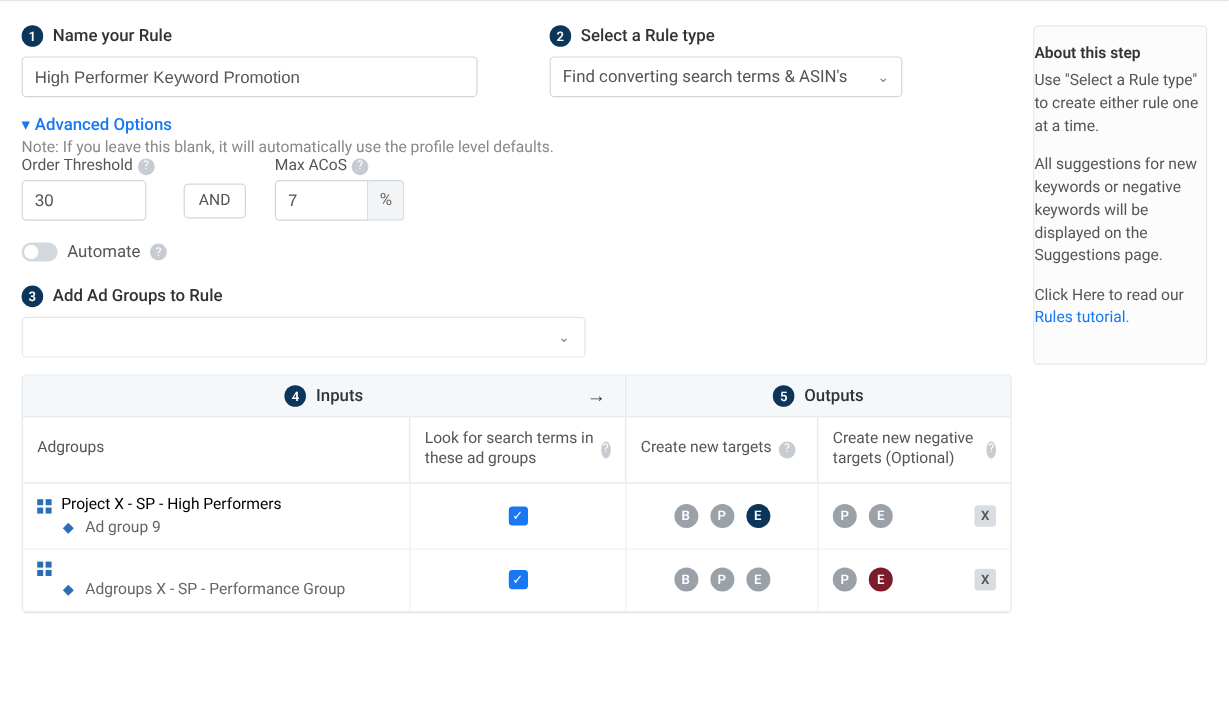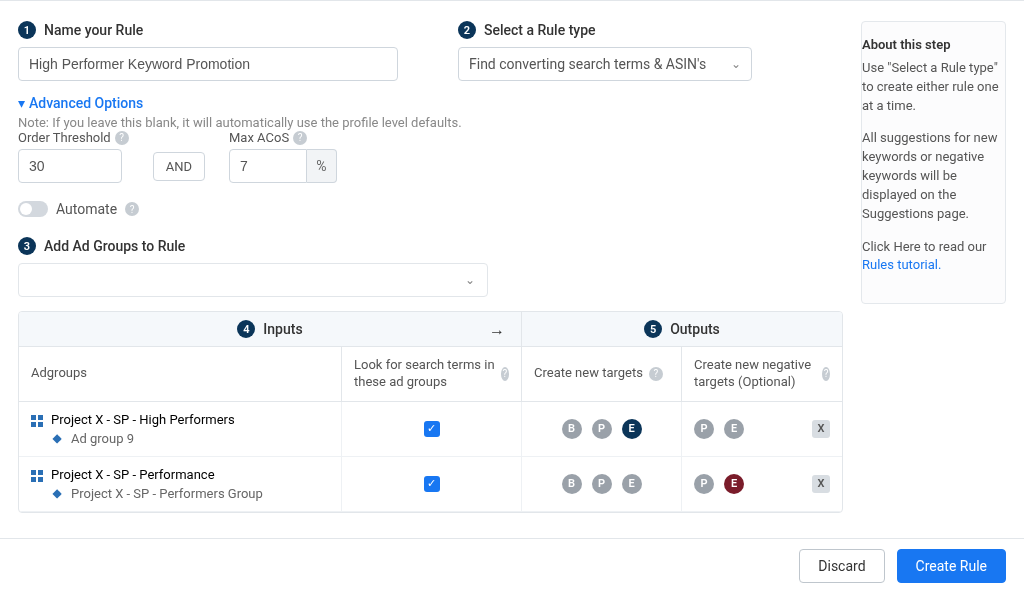--- a/index.html
+++ b/index.html
@@ -315,25 +315,24 @@
             <span class="pill">E</span>
             <span class="xbtn">X</span>
           </div>
         </div>
 
         <div class="trow">
           <div class="c">
             <div class="ag-name">
               <div class="ln">
                   <span class="grid-icon"></span>
-                  <span>Project X - SP - Performance</span>
                 </div>
               <div class="sub">
                   <span class="layer-icon">◆</span>
-                  <span>Project X - SP - Performers Group</span>
+                  <span>Adgroups X - SP - Performance Group</span>
                 </div>
             </div>
           </div>
           <div class="c center">
             <span class="chk">✓</span>
           </div>
           <div class="c center">
             <span class="pill">B</span>
             <span class="pill">P</span>
             <span class="pill">E</span>
@@ -351,17 +350,13 @@
     <div class="sidebar">
       <div class="sidebar-title">About this step</div>
       <p>Use "Select a Rule type" to create either rule one at a time.</p>
       <p>All suggestions for new keywords or negative keywords will be displayed on the Suggestions page.</p>
       <p>
         <span>Click Here to read our </span><a href="#">Rules tutorial.</a>
       </p>
     </div>
   </div>
 
-  <div class="footer">
-    <div class="btn outline">Discard</div>
-    <div class="btn primary">Create Rule</div>
-  </div>
 </div>
 
 </body></html>

